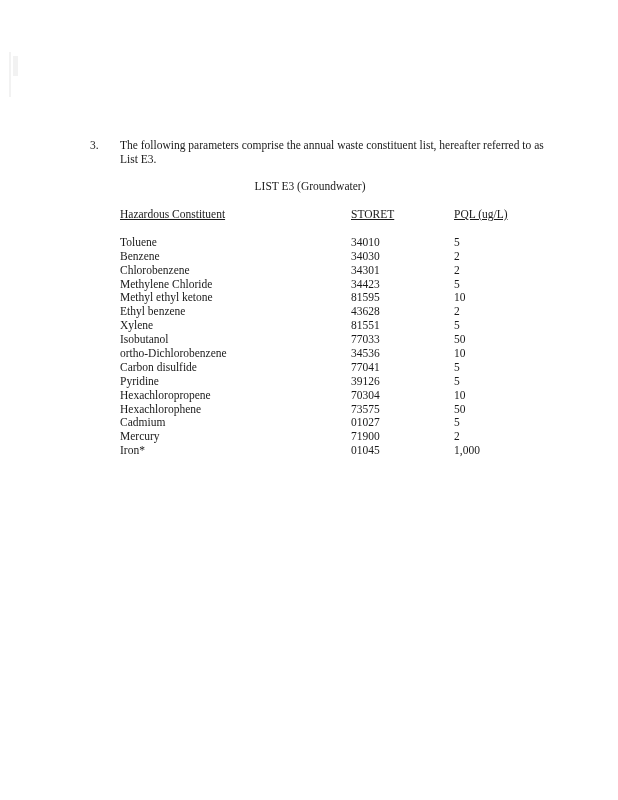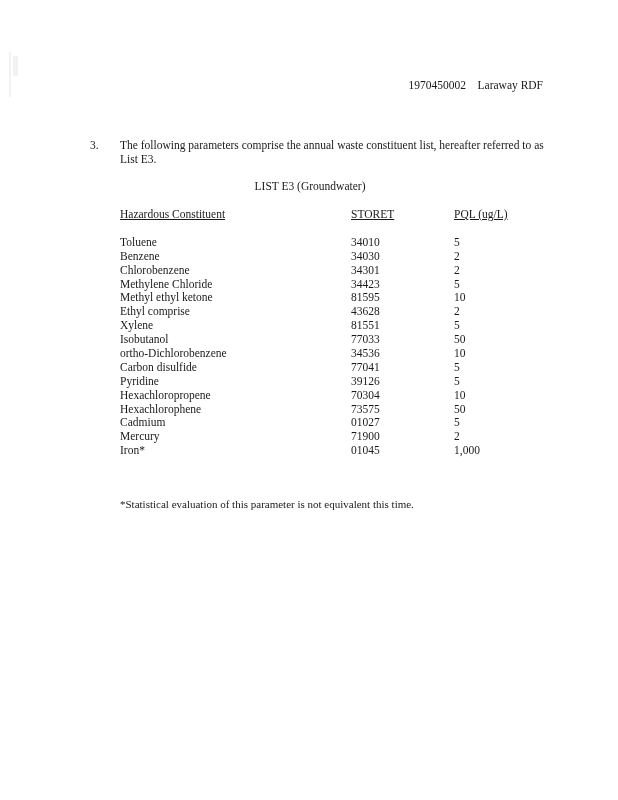--- a/index.html
+++ b/index.html
@@ -92,21 +92,20 @@
     }
   </style>
 </head>
 <body>
 
 <div class="page">
   <div class="scan-mark" style="left:9px;top:52px;width:2px;height:45px;"></div>
   <div class="scan-mark" style="left:13px;top:56px;width:5px;height:20px;"></div>
 
   <div class="header">
-    <span class="line">1970450002    Laraway RDF</span>
   </div>
 
   <div class="para">
     <span class="num">3.</span>
     <span class="text">The following parameters comprise the annual waste constituent list, hereafter referred to as List E3.</span>
   </div>
 
   <div class="list-title">LIST E3 (Groundwater)</div>
 
   <div class="table" id="constituent-table">
@@ -135,21 +134,21 @@
           <span class="col-name">Methylene Chloride</span>
           <span class="col-storet">34423</span>
           <span class="col-pql">5</span>
         </div>
         <div class="row">
           <span class="col-name">Methyl ethyl ketone</span>
           <span class="col-storet">81595</span>
           <span class="col-pql">10</span>
         </div>
         <div class="row">
-          <span class="col-name">Ethyl comprise</span>
+          <span class="col-name">Ethyl benzene</span>
           <span class="col-storet">43628</span>
           <span class="col-pql">2</span>
         </div>
         <div class="row">
           <span class="col-name">Xylene</span>
           <span class="col-storet">81551</span>
           <span class="col-pql">5</span>
         </div>
         <div class="row">
           <span class="col-name">Isobutanol</span>
@@ -192,14 +191,13 @@
           <span class="col-pql">2</span>
         </div>
         <div class="row">
           <span class="col-name">Iron*</span>
           <span class="col-storet">01045</span>
           <span class="col-pql">1,000</span>
         </div>
       </div>
   </div>
 
-  <div class="footnote">*Statistical evaluation of this parameter is not equivalent this time.</div>
 </div>
 
 </body></html>

